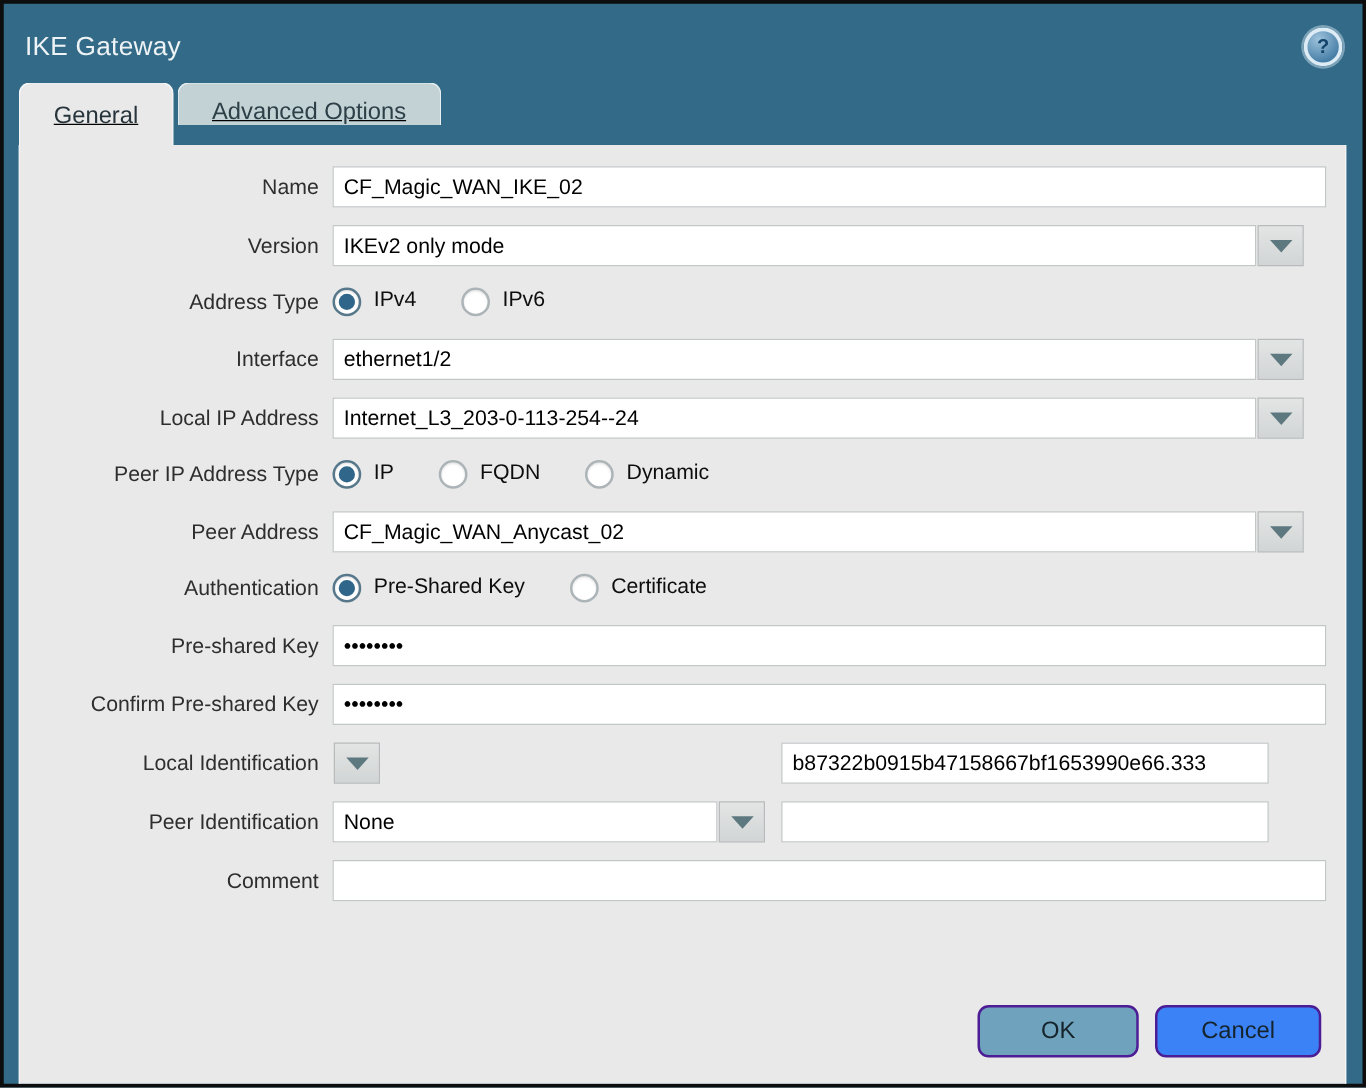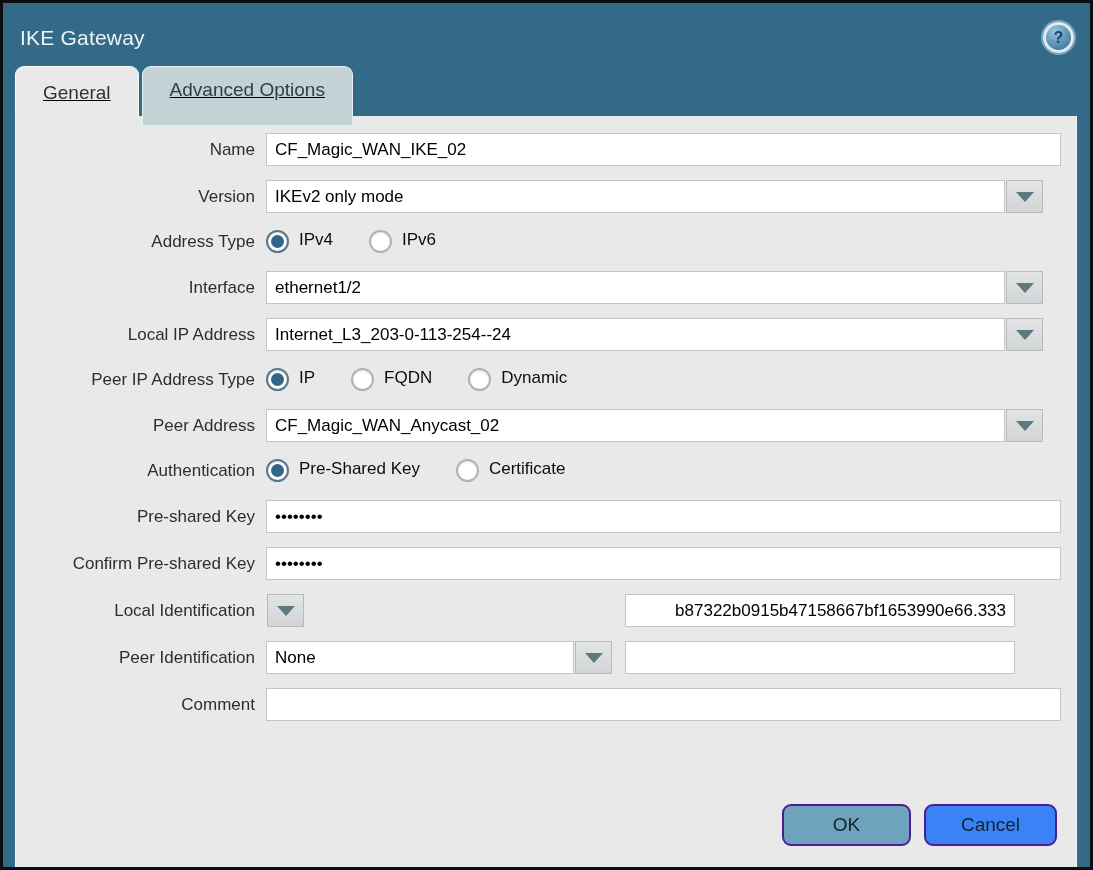--- a/index.html
+++ b/index.html
@@ -25,21 +25,21 @@
     display:flex; align-items:center; justify-content:center;
     cursor:pointer;
   }
   .help-q { color:#14446b; font-weight:bold; font-size:16px; }
   
   .tabs { display:flex; align-items:flex-start; margin-left:12px; height:50px;text-decoration:underline; }
   .tab {
     background:#c3d2d4;
     border:1px solid #e9f0f1; border-bottom:none;
     border-radius:9px 9px 0 0;
-    padding:0 27px; height:59px; line-height:46px;
+    padding:0 27px; height:34px; line-height:46px;
     font-size:19px; color:#2d3f47;
     margin-right:3px; cursor:pointer; white-space:nowrap;
   }
   .tab.checked {
     background:#e9e9e9; border-color:#fafafa;
     height:50px; line-height:52px; color:#27343b;
   }
   
   .panel {
     margin:0 13px 0 12px;
@@ -89,21 +89,21 @@
   }
   .radio.checked { border-color:#56788a; }
   .radio.checked::after {
     content:''; position:absolute; left:3px; top:3px; right:3px; bottom:3px;
     border-radius:50%; background:#2f6689;
   }
   .radio-lbl { margin-left:10px; font-size:17px; color:#0d0d0d; }
   
   .sel-mid { width:346px; flex:none; display:flex; }
   .sel-mid .txt { flex:1; }
-  .id-input { width:390px; flex:none; margin-left:13px;text-align:right; }
+  .id-input { width:390px; flex:none; margin-left:13px; }
   
   .footer {
     position:absolute; left:0; right:0; bottom:0; height:84px;
     display:flex; align-items:center; justify-content:flex-end;
     padding-right:33px;
   }
   .btn {
     height:42px; border:2px solid #4c1d95; border-radius:9px;
     font-family:"Liberation Sans", sans-serif;
     font-size:19px; color:#15232b;

